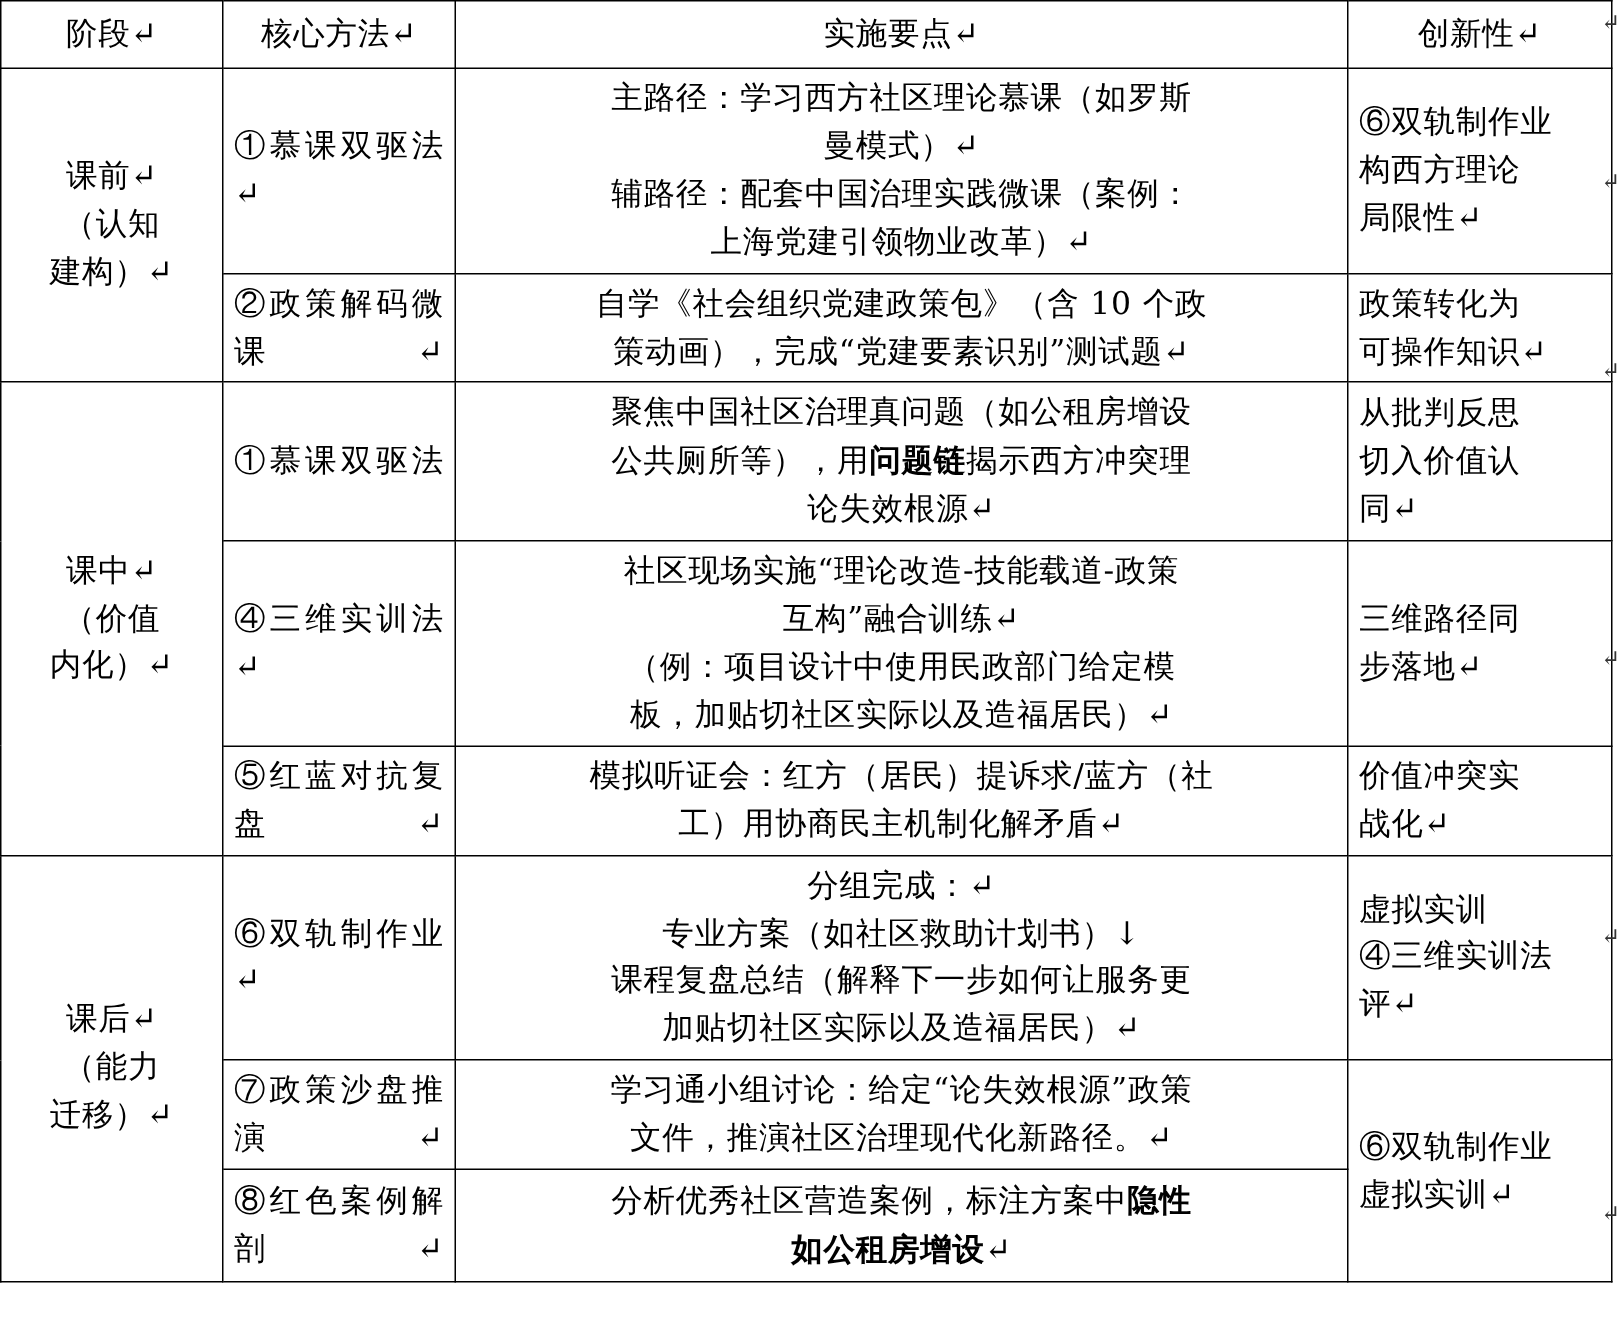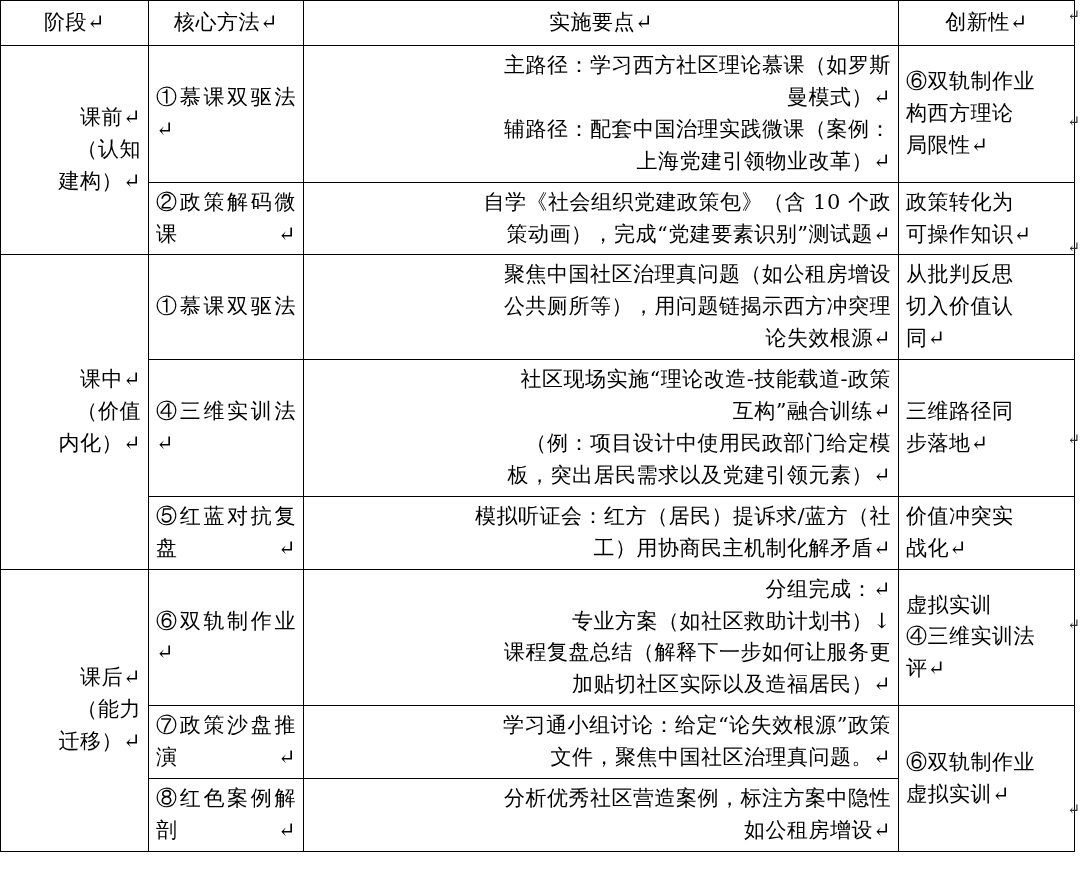--- a/index.html
+++ b/index.html
@@ -42,50 +42,50 @@
   col.c-innov   { width: 176px; }
 
   thead td {
     text-align: center;
     height: 36px;
     padding-top: 2px;
     padding-bottom: 2px;
     font-size: 22px;
   }
   td.stage {
-    text-align: right;
+    text-align: center;
     font-size: 22px;
     line-height: 1.85;
   }
   td.stage .line {
     display: block;
     white-space: nowrap;
   }
   td.method {
     font-size: 22px;
     line-height: 1.6;
     text-align: justify;
     text-align-last: justify;
   }
   td.points {
     font-size: 21px;
     line-height: 1.62;
-    text-align: right;
+    text-align: center;
   }
   td.points .pline {
     display: block;
   }
   td.innov {
     font-size: 21px;
     line-height: 1.72;
     text-align: justify;
     text-align-last: left;
   }
   td.innov .iline { display: block; }
-  .b { font-weight: normal; }
+  .b { font-weight: bold; }
   
   .margin-marks {
     position: absolute;
     right: 0px;
     top: 0;
     width: 6px;
     height: 884px;
   }
   .margin-marks span {
     position: absolute;
@@ -164,21 +164,21 @@
           <span class="iline">切入价值认</span>
           <span class="iline">同↵</span>
         </td>
       </tr>
       <tr>
         <td class="method">④三维实训法↵</td>
         <td class="points">
           <span class="pline">社区现场实施“理论改造-技能载道-政策</span>
           <span class="pline">互构”融合训练↵</span>
           <span class="pline">（例：项目设计中使用民政部门给定模</span>
-          <span class="pline">板，突出居民需求以及党建引领元素）↵</span>
+          <span class="pline">板，加贴切社区实际以及造福居民）↵</span>
         </td>
         <td class="innov">
           <span class="iline">三维路径同</span>
           <span class="iline">步落地↵</span>
         </td>
       </tr>
       <tr>
         <td class="method">⑤红蓝对抗复盘↵</td>
         <td class="points">
           <span class="pline">模拟听证会：红方（居民）提诉求/蓝方（社</span>
@@ -206,21 +206,21 @@
         <td class="innov">
           <span class="iline">虚拟实训</span>
           <span class="iline">④三维实训法</span>
           <span class="iline">评↵</span>
         </td>
       </tr>
       <tr>
         <td class="method">⑦政策沙盘推演↵</td>
         <td class="points">
           <span class="pline">学习通小组讨论：给定“论失效根源”政策</span>
-          <span class="pline">文件，聚焦中国社区治理真问题。↵</span>
+          <span class="pline">文件，推演社区治理现代化新路径。↵</span>
         </td>
         <td class="innov" rowspan="2">
           <span class="iline">⑥双轨制作业</span>
           <span class="iline">虚拟实训↵</span>
         </td>
       </tr>
       <tr>
         <td class="method">⑧红色案例解剖↵</td>
         <td class="points">
           <span class="pline">分析优秀社区营造案例，标注方案中<span class="b">隐性</span></span>

